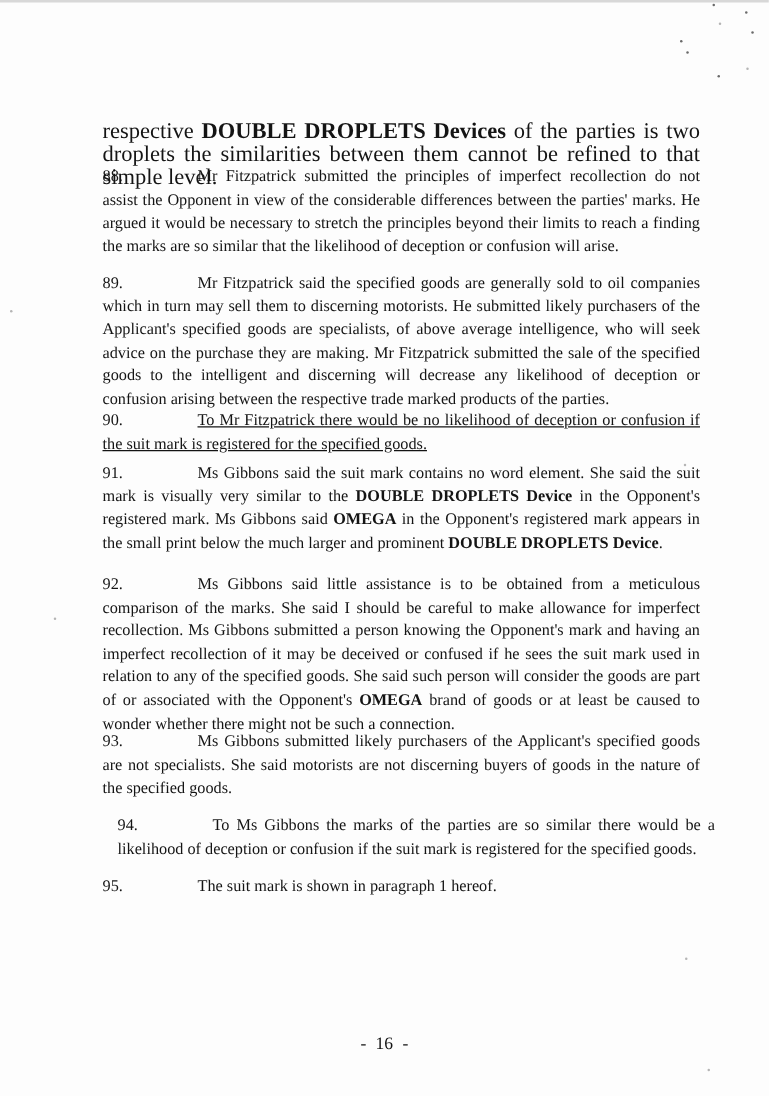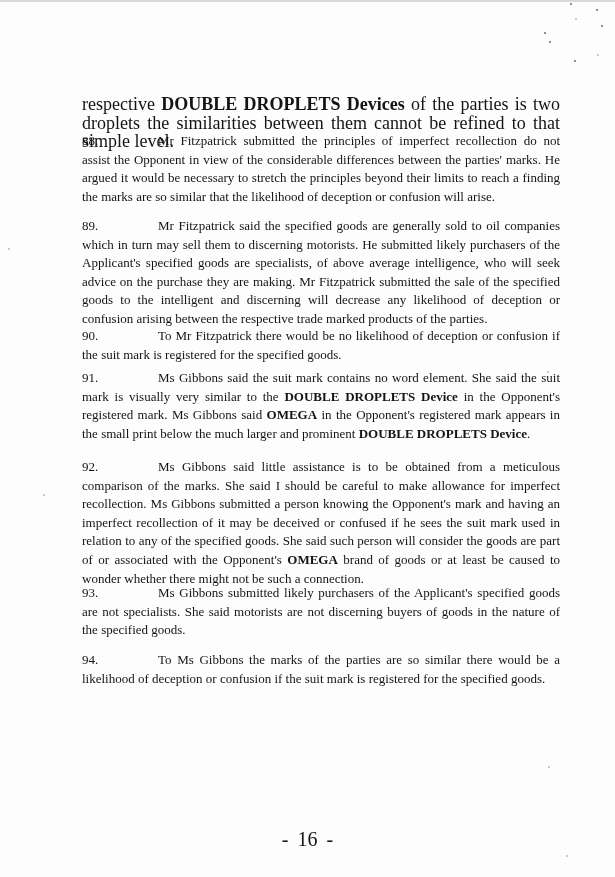--- a/index.html
+++ b/index.html
@@ -49,21 +49,21 @@
       display: inline-block;
       width: 76px;
     }
     b { font-weight: bold; }
     .page-number {
       position: absolute;
       left: 0;
       width: 615px;
       top: 828px;
       text-align: center;
-      font-size: 20px;
+      font-size: 14px;
       word-spacing: 4px;
     }
     .speck {
       position: absolute;
       width: 2px; height: 2px;
       background: #6a6a6a;
       border-radius: 1px;
     }
     .speck.light { background: #b5b5b5; }
   </style>
@@ -92,36 +92,39 @@
   </div>
 
   <div class="para" style="top:132px;">
     <span class="para-num">88.</span><span>Mr Fitzpatrick submitted the principles of imperfect recollection do not assist the Opponent in view of the considerable differences between the parties' marks. He argued it would be necessary to stretch the principles beyond their limits to reach a finding the marks are so similar that the likelihood of deception or confusion will arise.</span>
   </div>
 
   <div class="para" style="top:217px;">
     <span class="para-num">89.</span><span>Mr Fitzpatrick said the specified goods are generally sold to oil companies which in turn may sell them to discerning motorists.  He submitted likely purchasers of the Applicant's specified goods are specialists, of above average intelligence, who will seek advice on the purchase they are making.  Mr Fitzpatrick submitted the sale of the specified goods to the intelligent and discerning will decrease any likelihood of deception or confusion arising between the respective trade marked products of the parties.</span>
   </div>
 
-  <div class="para" style="top:327px;">
+  <div class="para" style="top:327px;text-decoration:underline;">
     <span class="para-num">90.</span><span>To Mr Fitzpatrick there would be no likelihood of deception or confusion if the suit mark is registered for the specified goods.</span>
   </div>
 
   <div class="para" style="top:369px;">
     <span class="para-num">91.</span><span class="segmented"><span>Ms Gibbons said the suit mark contains no word element.  She said the suit mark is visually very similar to the </span><b>DOUBLE DROPLETS Device</b><span> in the Opponent's registered mark.  Ms Gibbons said </span><b>OMEGA</b><span> in the Opponent's registered mark appears in the small print below the much larger and prominent </span><b>DOUBLE DROPLETS Device</b><span>.</span></span>
   </div>
 
   <div class="para" style="top:458px;">
     <span class="para-num">92.</span><span class="segmented"><span>Ms Gibbons said little assistance is to be obtained from a meticulous comparison of the marks.  She said I should be careful to make allowance for imperfect recollection.  Ms Gibbons submitted a person knowing the Opponent's mark and having an imperfect recollection of it may be deceived or confused if he sees the suit mark used in relation to any of the specified goods.  She said such person will consider the goods are part of or associated with the Opponent's </span><b>OMEGA</b><span> brand of goods or at least be caused to wonder whether there might not be such a connection.</span></span>
   </div>
 
   <div class="para" style="top:584px;">
     <span class="para-num">93.</span><span>Ms Gibbons submitted likely purchasers of the Applicant's specified goods are not specialists.  She said motorists are not discerning buyers of goods in the nature of the specified goods.</span>
   </div>
 
-  <div class="para" style="top:651px;">
+  <div class="para" style="top:651px;margin-left:12px;">
     <span class="para-num">94.</span><span>To Ms Gibbons the marks of the parties are so similar there would be a likelihood of deception or confusion if the suit mark is registered for the specified goods.</span>
   </div>
 
+  <div class="para" style="top:700px;">
+    <span class="para-num">95.</span><span>The suit mark is shown in paragraph 1 hereof.</span>
+  </div>
 
 
   <div class="page-number">-  16  -</div>
 </div>
 
 </body></html>

